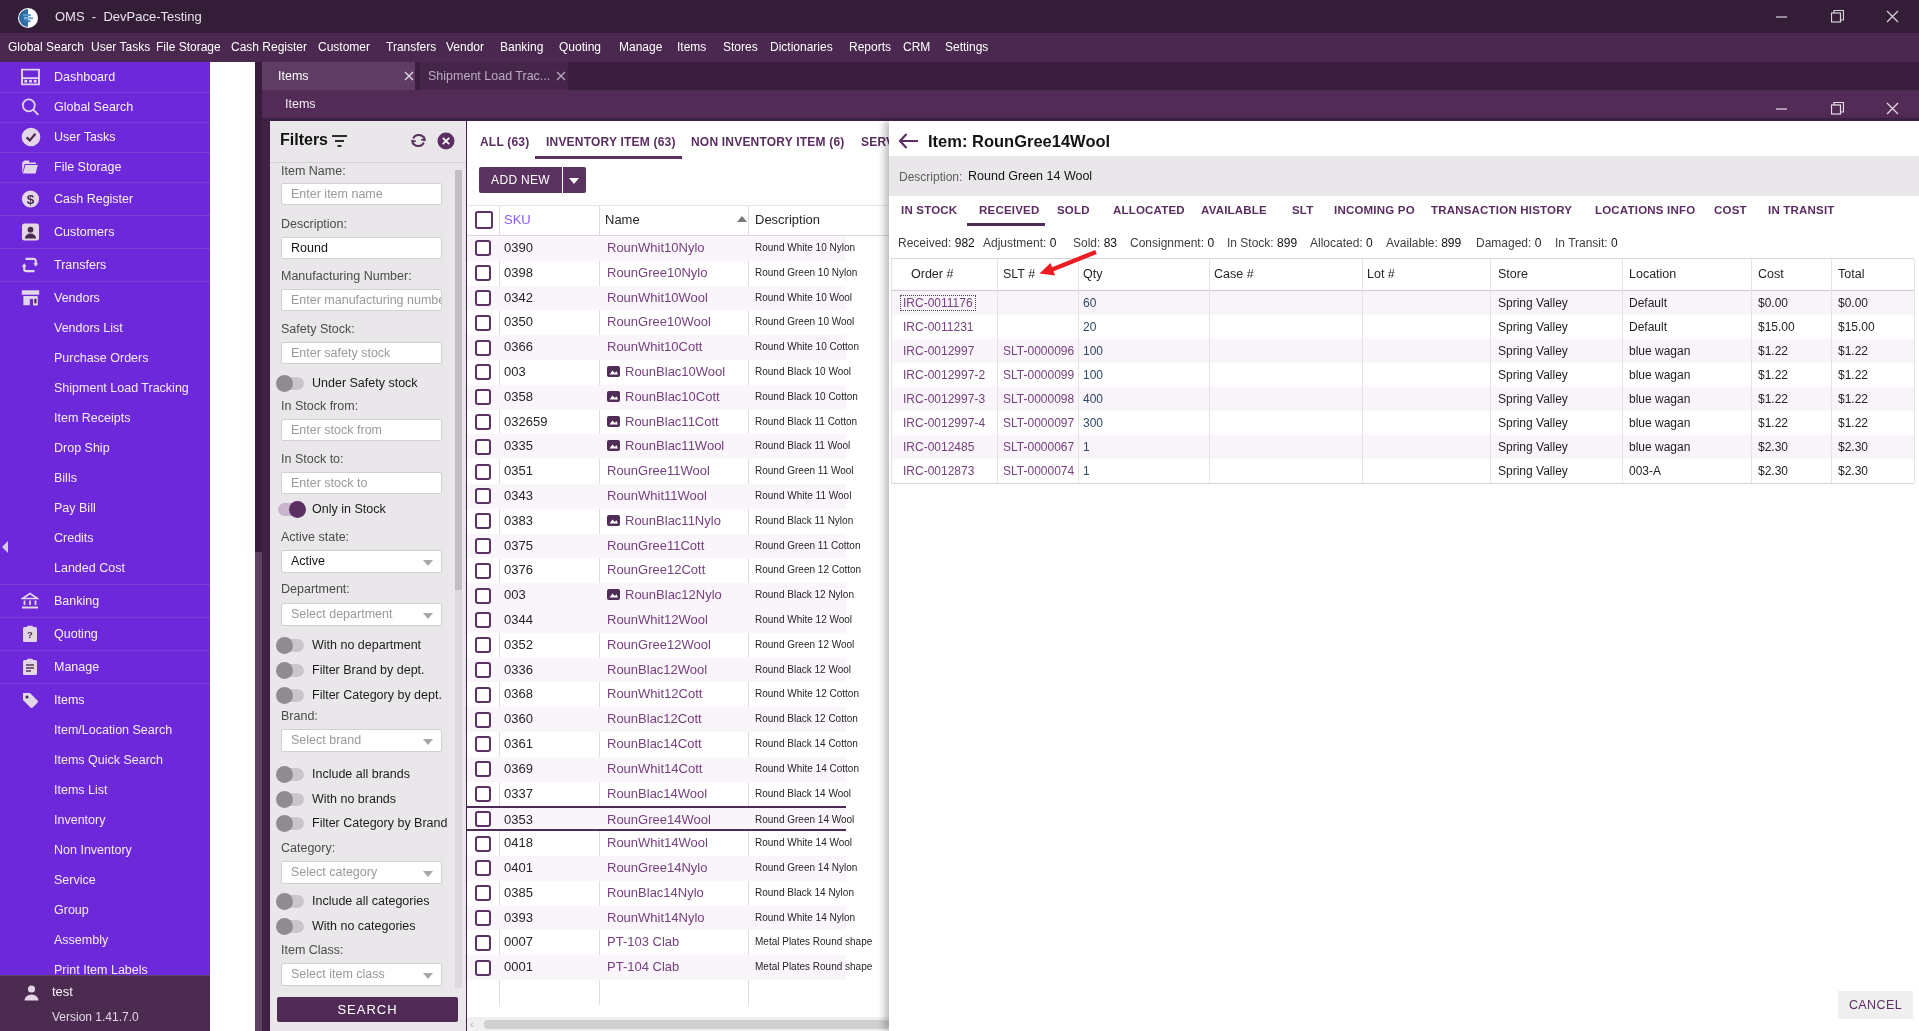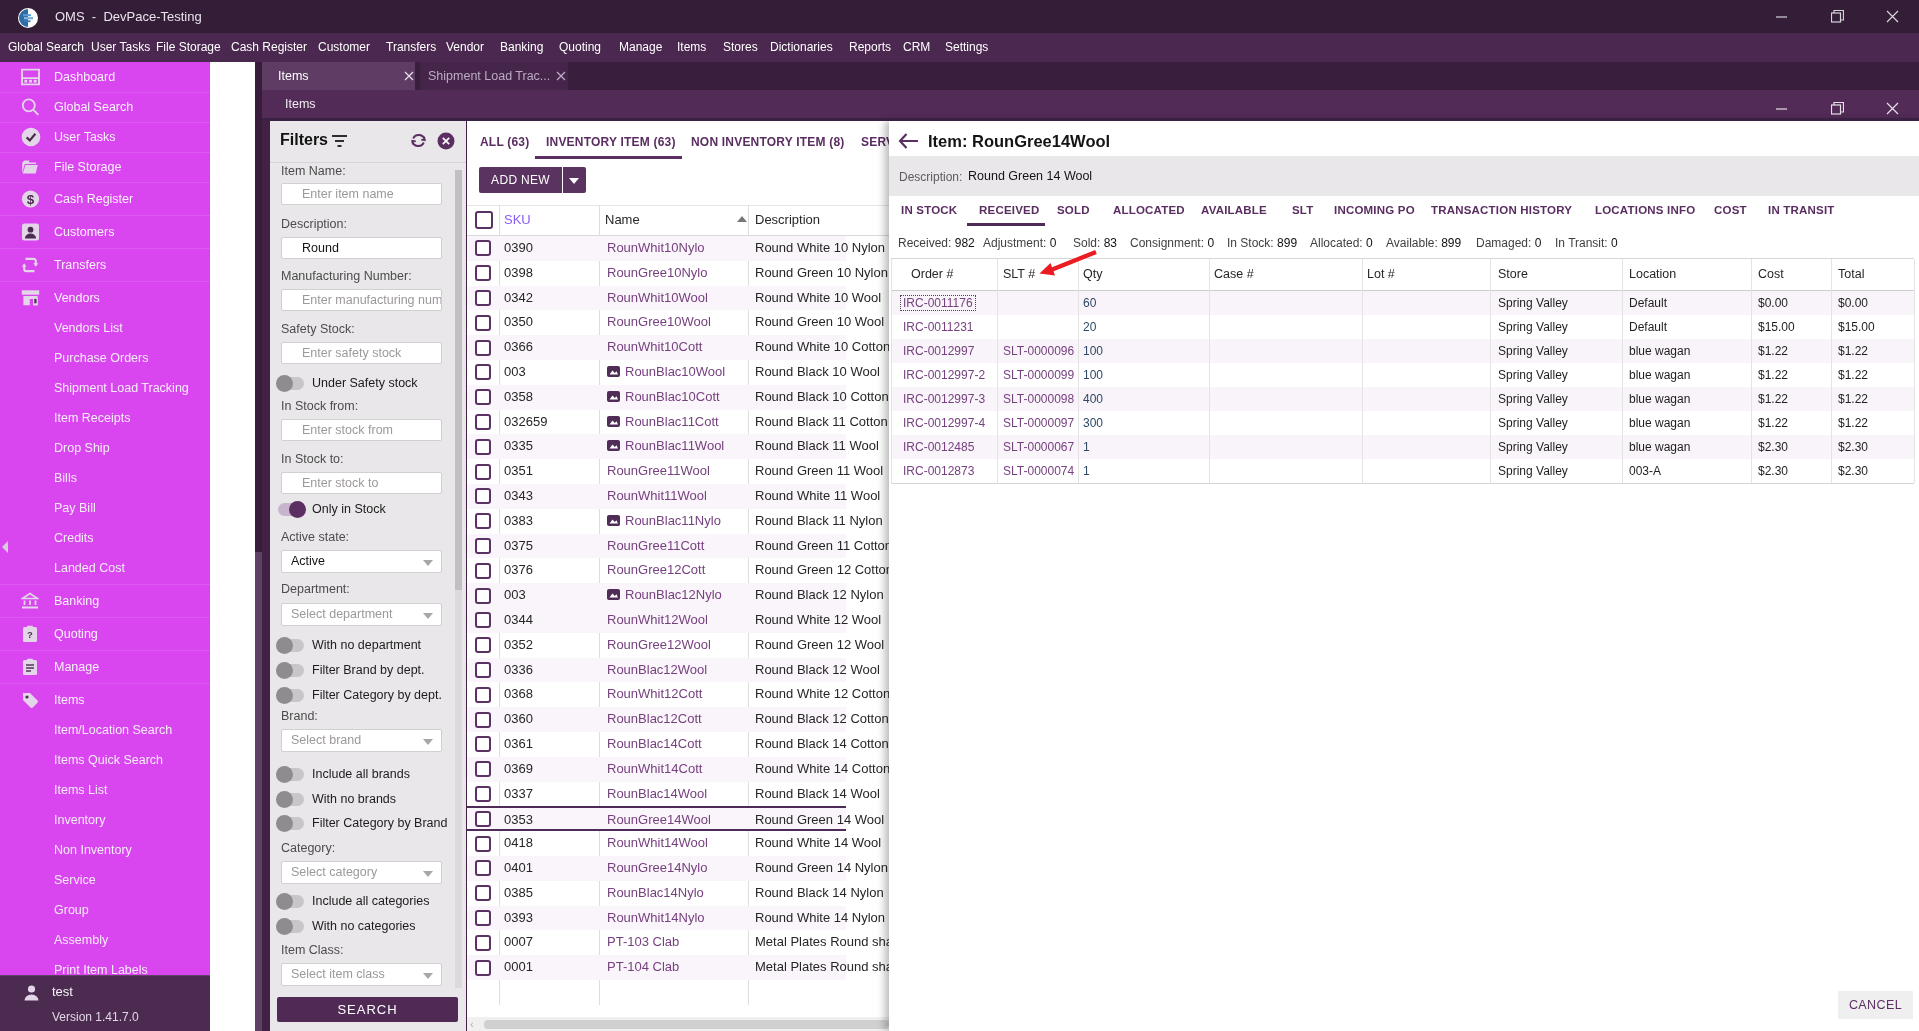--- a/index.html
+++ b/index.html
@@ -3,54 +3,54 @@
 <meta charset="utf-8">
 <style>
 *{margin:0;padding:0;box-sizing:border-box;font-family:"Liberation Sans",sans-serif}
 html,body{width:1919px;height:1031px;overflow:hidden;background:#fff;position:relative}
 .a{position:absolute}
 
 #titlebar{left:0;top:0;width:1919px;height:33px;background:#341e37}
 #menubar{left:0;top:33px;width:1919px;height:29px;background:#4b284f}
 .mi{position:absolute;top:0;height:29px;line-height:29px;color:#fff;font-size:12px}
 
-#sidebar{left:0;top:62px;width:210px;height:969px;background:#d946ef;overflow:hidden}
+#sidebar{left:0;top:62px;width:210px;height:969px;background:#6d28d9;overflow:hidden}
 .nav{position:absolute;left:0;width:255px;color:#f8f3fa;font-size:12.5px}
 .nav .tx{position:absolute;left:54px;top:50%;transform:translateY(-50%)}
 .nav svg{position:absolute;left:21px;top:50%;transform:translateY(-50%)}
 .sub{position:absolute;left:54px;width:190px;color:#f4edf6;font-size:12.5px}
 .sep{position:absolute;left:0;width:255px;height:1px;background:rgba(255,255,255,.1)}
 .nav svg.chev{position:absolute;left:236px;top:13px;transform:none;width:11px;height:7px}
 #sidescroll{left:255px;top:62px;width:7px;height:969px;background:#5f4165}
 #sidethumb{left:255px;top:62px;width:7px;height:490px;background:#371c3c}
 
 #tabrow{left:262px;top:62px;width:1657px;height:28px;background:#3a1e3e}
 #winheader{left:262px;top:90px;width:1657px;height:28px;background:#522b56}
 #content{left:262px;top:118px;width:1657px;height:913px;background:#412244}
 #topborder{left:262px;top:118px;width:1657px;height:3px;background:#3a2144;z-index:5}
 
 #filters{left:270px;top:118px;width:196px;height:913px;background:#e9e7e9}
 .flbl{position:absolute;left:11px;color:#4c4c4c;font-size:12.5px}
-.finp{position:absolute;left:11px;width:161px;height:22px;background:#fff;border:1px solid #d2cfd2;border-radius:2px;font-size:12.5px;line-height:20px;padding-left:20px;color:#9c989c;white-space:nowrap;overflow:hidden}
+.finp{position:absolute;left:11px;width:161px;height:22px;background:#fff;border:1px solid #d2cfd2;border-radius:2px;font-size:12.5px;line-height:20px;padding-left:9px;color:#9c989c;white-space:nowrap;overflow:hidden}
 .fsel{position:absolute;left:11px;width:161px;height:23px;background:#fff;border:1px solid #d2cfd2;border-radius:2px;font-size:12.5px;line-height:21px;padding-left:9px;color:#9c989c}
 .caret{position:absolute;right:8px;top:9px;width:0;height:0;border-left:5px solid transparent;border-right:5px solid transparent;border-top:6px solid #a9a5a9}
 .tgl{position:absolute;left:8px;width:26px;height:13px;border-radius:7px;background:#c9c6c9}
 .tgl .kn{position:absolute;left:-2px;top:-2px;width:17px;height:17px;border-radius:50%;background:#8f8b8f}
 .tgl.on{background:#c9b4ce}
 .tgl.on .kn{left:11px;background:#5c2f63}
 .ttx{position:absolute;left:42px;color:#1c1c1c;font-size:12.5px}
 
 #items{left:467px;top:121px;width:422px;height:910px;background:#fff;overflow:hidden}
 .itab{position:absolute;top:0;height:42px;line-height:42px;font-weight:bold;font-size:12px;color:#5a2d61;letter-spacing:.2px;white-space:nowrap}
 .irow{position:relative;width:379px;height:24.8px}
 .irow.alt{background:#faf5fa}
 .cb{position:absolute;left:8px;top:50%;transform:translateY(-50%);width:16px;height:16px;border:2px solid #5b3263;border-radius:3px;background:#fff}
 .sku{position:absolute;left:37px;top:0;line-height:24.8px;font-size:13px;color:#262626}
 .nm{position:absolute;left:140px;top:0;line-height:24.8px;font-size:13px;color:#76417f;white-space:nowrap}
-.dsc{position:absolute;left:288px;top:0;line-height:24.8px;font-size:13px;color:#262626;white-space:nowrap}
+.dsc{position:absolute;left:288px;top:0;line-height:24.8px;font-size:10px;color:#262626;white-space:nowrap}
 .vline{position:absolute;top:0;width:1px;background:#dedede}
 .imic{display:inline-block;vertical-align:-1px;margin-right:5px}
 
 #rpanel{left:889px;top:121px;width:1030px;height:910px;background:#fff;box-shadow:-4px 0 8px rgba(0,0,0,.28)}
 .rtab{position:absolute;top:0;height:28px;line-height:28px;font-weight:bold;font-size:11.5px;color:#5a2d61;letter-spacing:.2px;white-space:nowrap}
 .st{position:absolute;top:0;height:23px;line-height:23px;font-size:12px;color:#3f3f3f;white-space:nowrap}
 .st b{font-weight:normal;color:#111}
 .rhl{position:absolute;height:1px;background:#d6d6d6}
 .rvl{position:absolute;width:1px;background:#e3e3e3}
 .rh{position:absolute;font-size:12.5px;color:#262626;white-space:nowrap}
@@ -392,21 +392,21 @@
   <span class="ttx" style="top:801px">With no categories</span>
   <span class="flbl" style="top:825px">Item Class:</span>
   <div class="fsel" style="top:845px">Select item class<div class="caret"></div></div>
   <div class="a" style="left:7px;top:879px;width:181px;height:25px;background:#502a54;border-radius:2px;color:#fff;font-size:13px;letter-spacing:1px;text-align:center;line-height:25px">SEARCH</div>
   <div class="a" style="left:185px;top:52px;width:7px;height:818px;background:#dcdadc"></div>
   <div class="a" style="left:185px;top:52px;width:7px;height:420px;background:#c2bfc2"></div>
 </div>
 <div class="a" id="items">
   <span class="itab" style="left:13px">ALL (63)</span>
   <span class="itab" style="left:79px">INVENTORY ITEM (63)</span>
-  <span class="itab" style="left:224px">NON INVENTORY ITEM (8)</span>
+  <span class="itab" style="left:224px">NON INVENTORY ITEM (6)</span>
   <span class="itab" style="left:394px">SERVICE</span>
   <div class="a" style="left:68px;top:35px;width:147px;height:3px;background:#5c2f63"></div>
   <div class="a" style="left:12px;top:46px;width:83px;height:26px;background:#5b3360;border-radius:2px 0 0 2px;color:#fff;font-size:12px;text-align:center;line-height:26px;letter-spacing:.3px">ADD NEW</div>
   <div class="a" style="left:96px;top:46px;width:23px;height:26px;background:#5b3360;border-radius:0 2px 2px 0">
       <div class="a" style="left:6px;top:11px;width:0;height:0;border-left:5px solid transparent;border-right:5px solid transparent;border-top:6px solid #fff"></div>
     </div>
   <div class="a" style="left:0;top:84px;width:422px;height:1px;background:#e6e6e6"></div>
   <div class="a" style="left:0;top:114px;width:422px;height:1px;background:#d9d9d9"></div>
   <div class="a" style="left:8px;top:90px;width:18px;height:18px;border:2px solid #5b3263;border-radius:3px;background:#fff"></div>
   <span class="a" style="left:37px;top:84px;height:30px;line-height:30px;font-size:13px;color:#8b5cf6">SKU</span>

